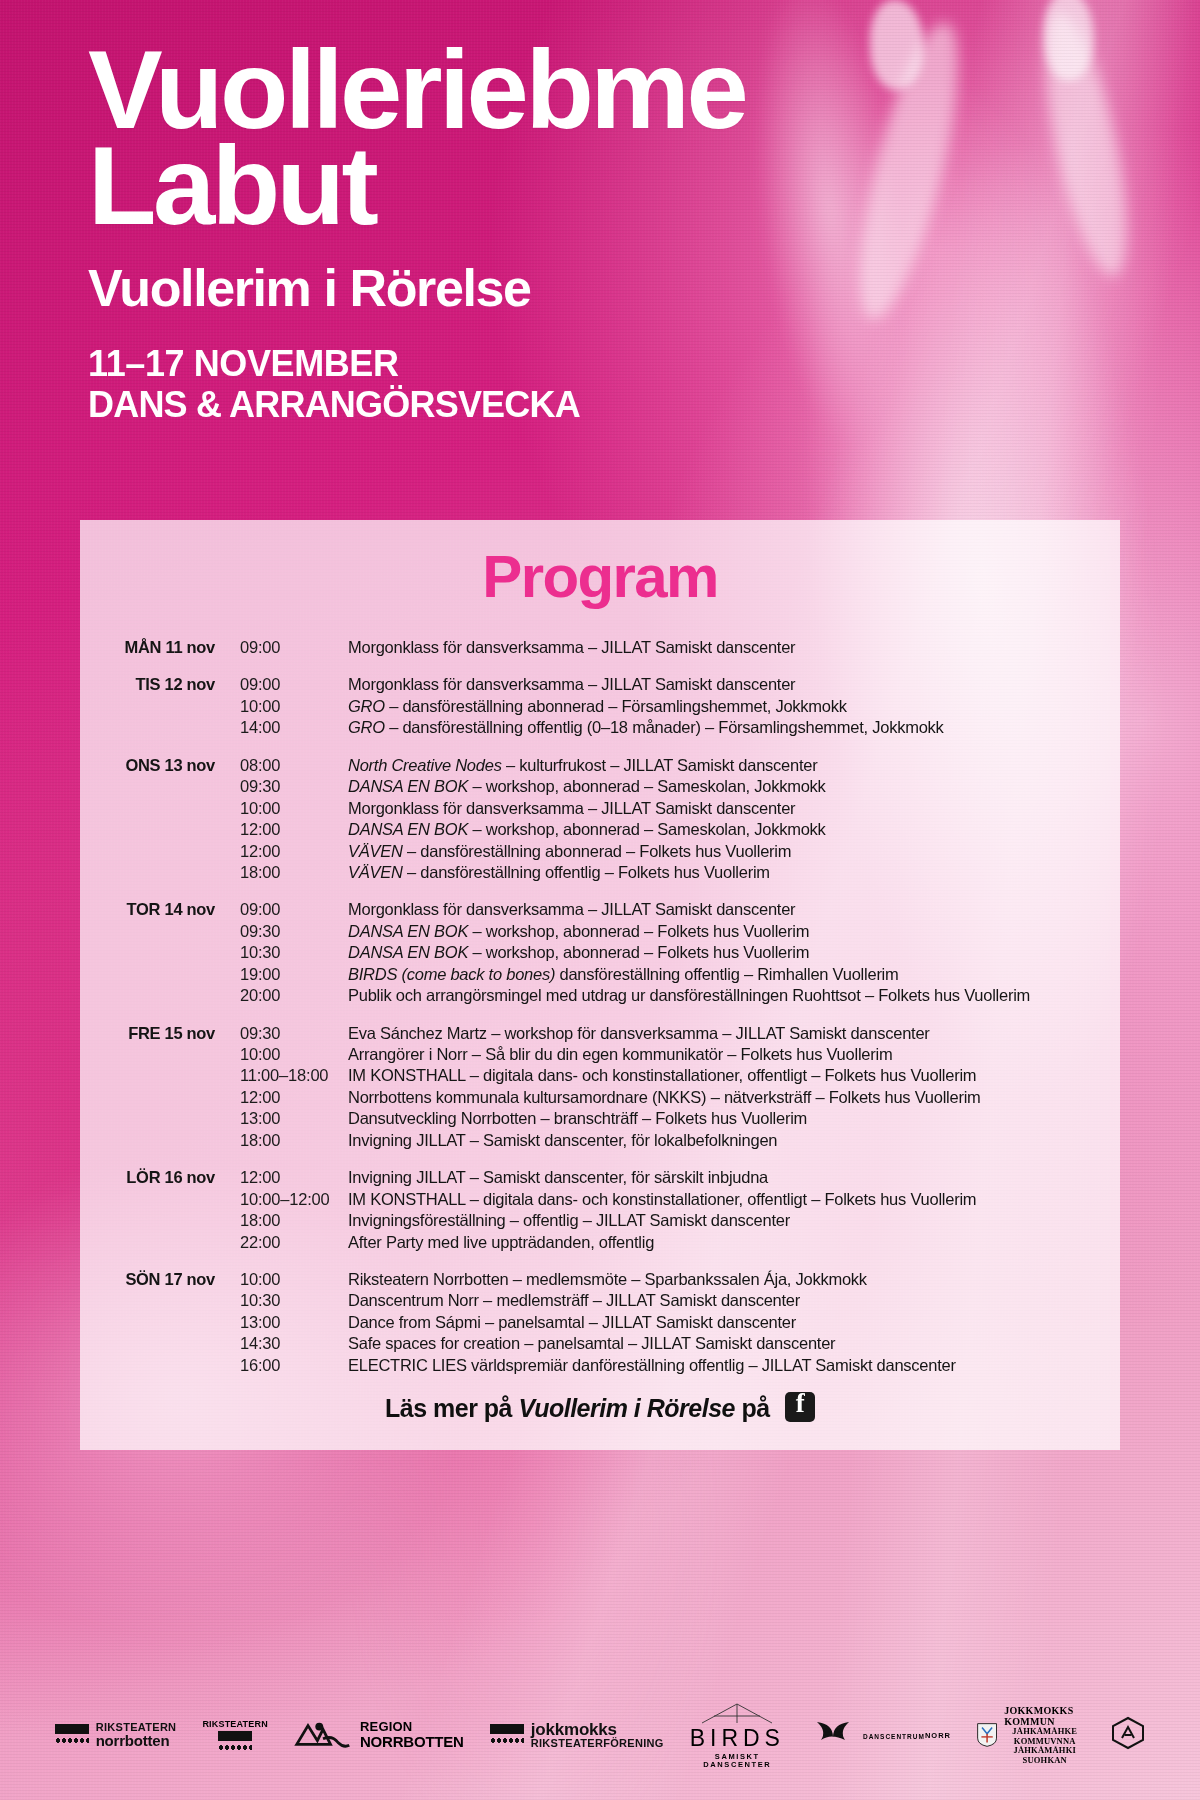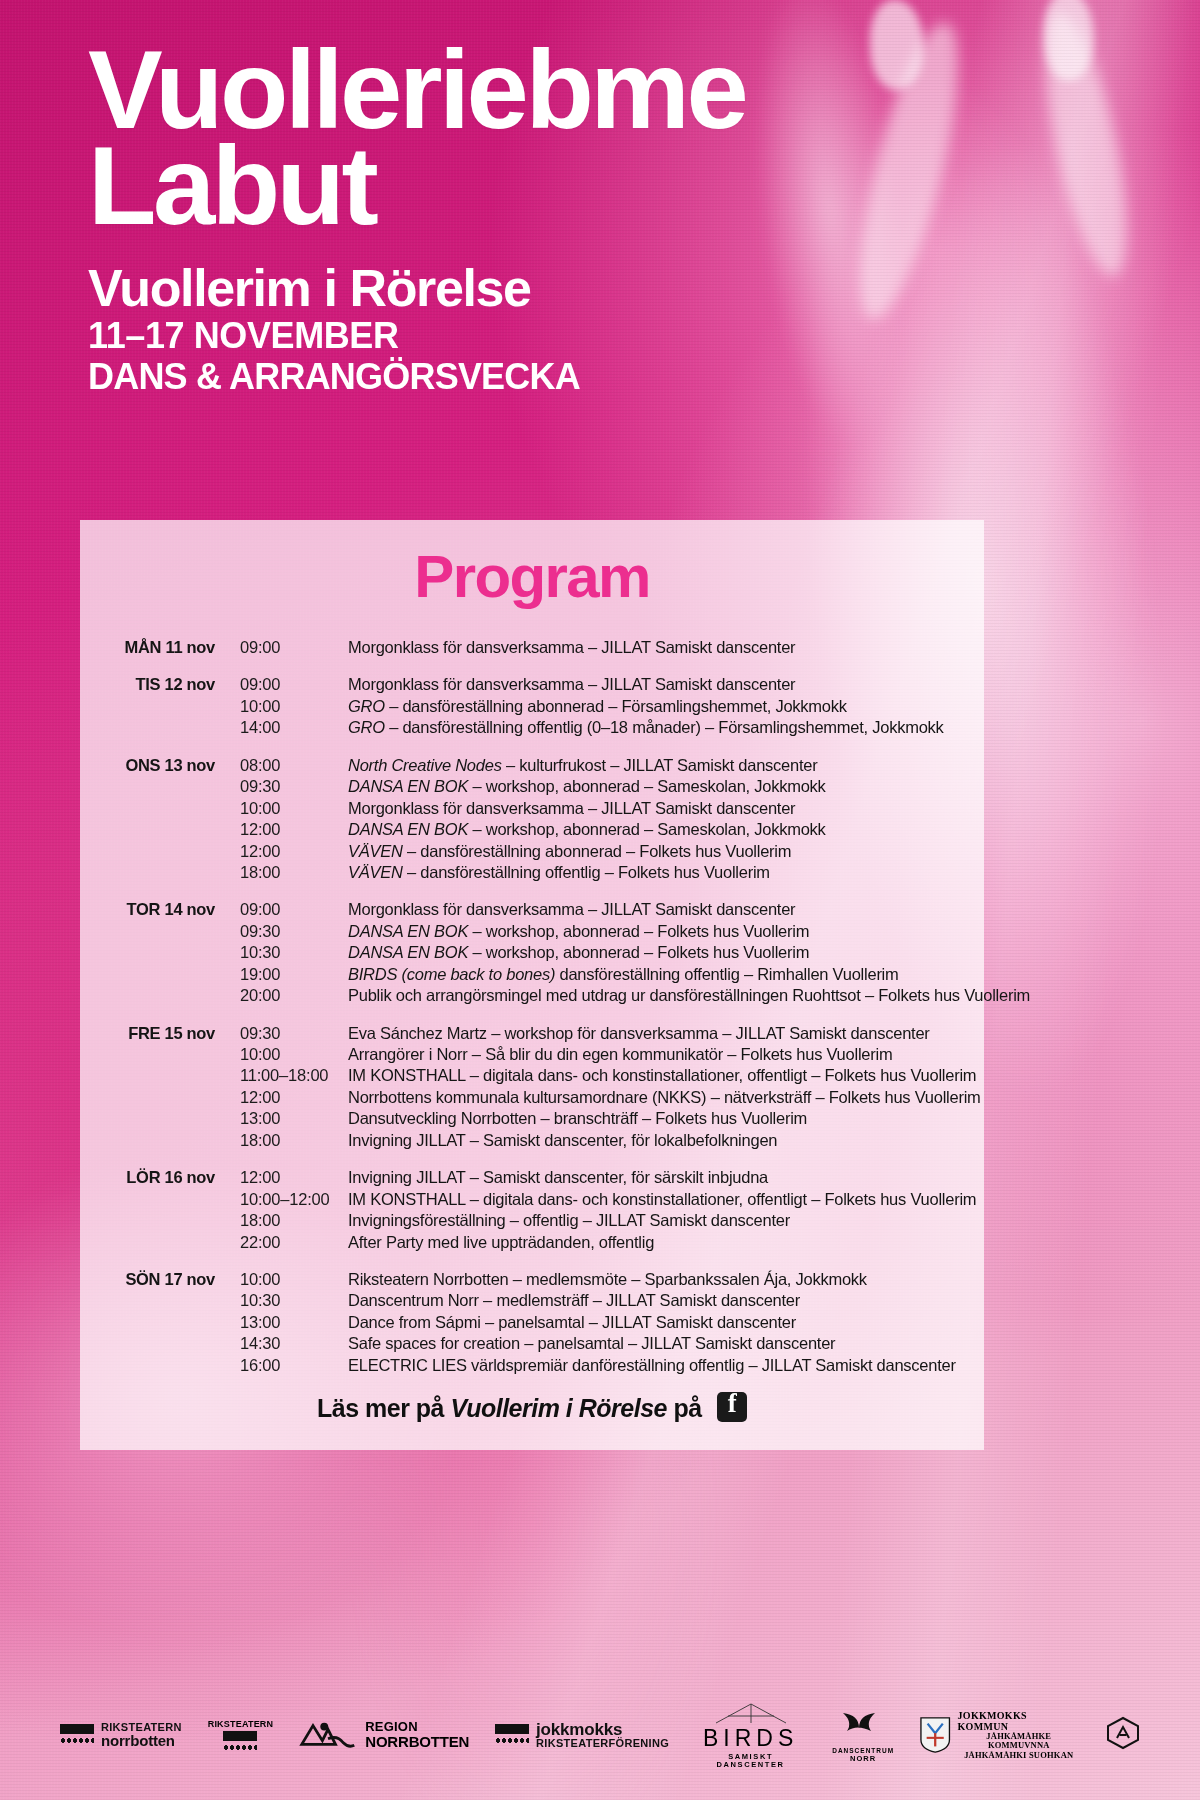--- a/index.html
+++ b/index.html
@@ -70,27 +70,27 @@
   .title-main {
     color:#fff; font-weight:800; font-size:112px; line-height:0.86;
     letter-spacing:-3.5px; text-shadow:0 1px 2px rgba(150,0,80,.12);
   }
   .title-sub {
     color:#fff; font-weight:800; font-size:52px; line-height:1.05;
     letter-spacing:-1.4px; margin-top:26px;
   }
   .title-dates {
     color:#fff; font-weight:800; font-size:36px; line-height:1.14;
-    letter-spacing:-0.4px; 
+    letter-spacing:-0.4px; margin-top:28px;
   }
   .title-dates .l2 { letter-spacing:-0.8px; }
 
   
   .panel {
-    position:absolute; left:80px; top:520px; width:904px; height:930px;
+    position:absolute; left:80px; top:520px; width:1040px; height:930px;
     background: rgba(255,255,255,.72);
     z-index:4;
   }
   .panel-title {
     text-align:center; color:#ec2e8f; font-weight:800;
     font-size:60px; letter-spacing:-1.6px; padding-top:22px;
   }
 
   .schedule { margin-top:26px; padding:0 0 0 28px; }
   .day { display:block; margin-bottom:16px; }
@@ -150,21 +150,21 @@
   .region { display:flex; align-items:center; gap:8px; }
   .region .mark { width:58px; height:30px; }
   .region .txt { line-height:1.05; }
   .region .r1 { font-size:13px; font-weight:700; letter-spacing:.2px; }
   .region .r2 { font-size:15px; font-weight:800; letter-spacing:-.2px; }
 
   .jillat { text-align:center; line-height:1.0; }
   .jillat .j1 { font-size:23px; font-weight:400; letter-spacing:5px; }
   .jillat .j2 { font-size:7.5px; font-weight:600; letter-spacing:1.6px; margin-top:3px; }
 
-  .dcn { display:flex; flex-direction:column; align-items:center; }
+  .dcn { display:flex; flex-direction:row; align-items:center; }
   .dcn .c1 { font-size:6.5px; font-weight:700; letter-spacing:1px; margin-top:2px; }
   .dcn .c2 { font-size:7.5px; font-weight:800; letter-spacing:1px; }
 
   .jkk { display:flex; align-items:center; gap:7px; }
   .jkk .shield { width:32px; height:38px; }
   .jkk .txt { line-height:1.12; }
   .jkk .k1 { font-size:10px; font-weight:700; letter-spacing:.3px; font-family:"Liberation Serif", serif; }
   .jkk .k2 { font-size:8.5px; font-weight:600; letter-spacing:.2px; font-family:"Liberation Serif", serif;text-align:center; }
 
   .sv { width:34px; height:34px; }

